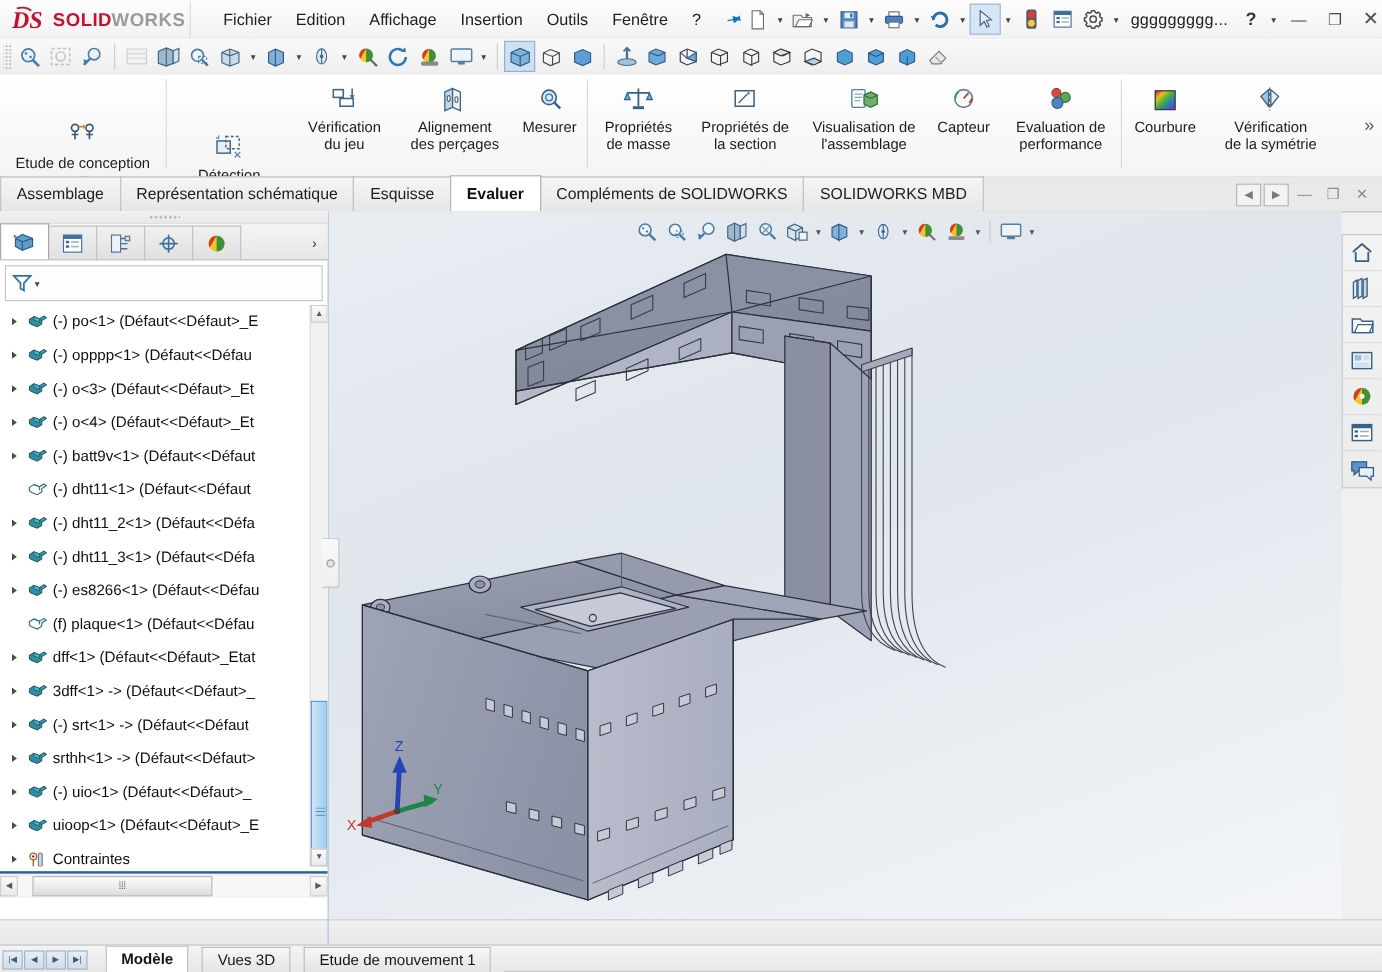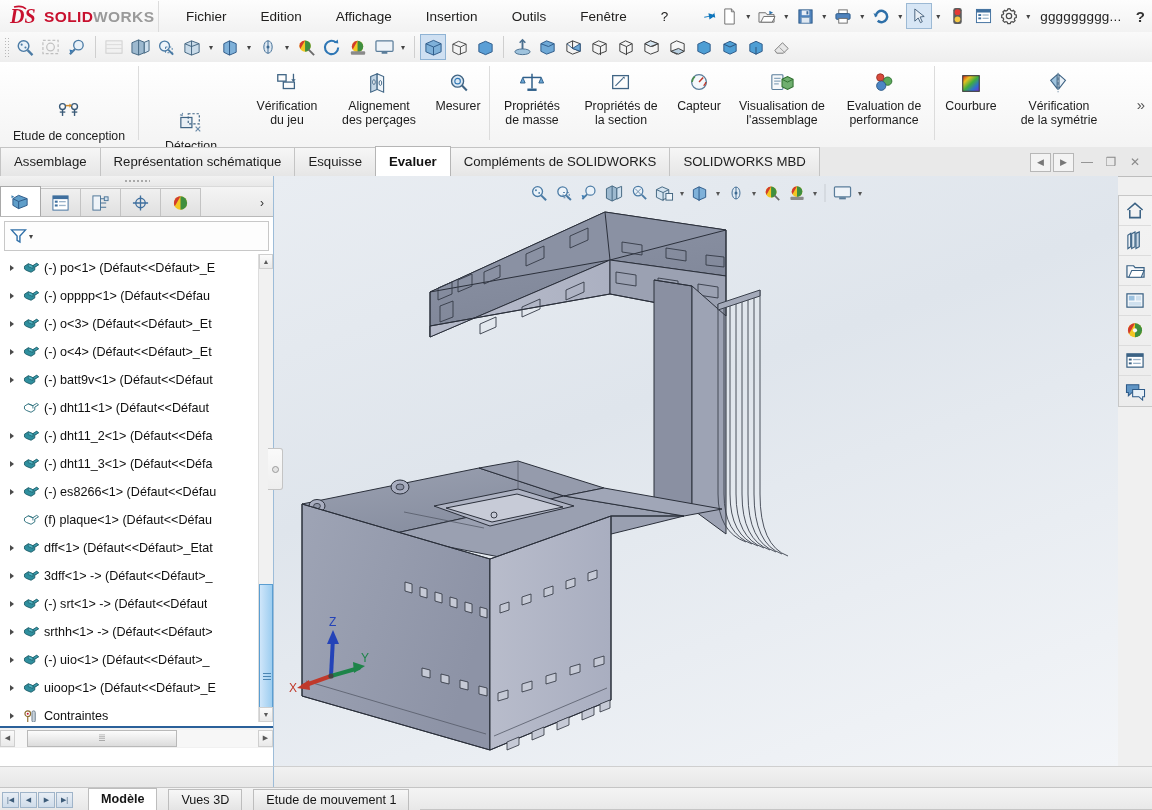--- a/index.html
+++ b/index.html
@@ -17,21 +17,21 @@
     background:linear-gradient(#fdfdfd,#f2f2f2);
     border-bottom:1px solid #d6d6d6;
     display:flex;align-items:center;
   }
   .logo{
     width:160px;height:31px;display:flex;align-items:center;
     padding-left:8px;box-sizing:border-box;
     border-right:1px solid #dcdcdc;
   }
   .logo svg{display:block}
-  .menubar{display:flex;align-items:center;margin-left:18px;gap:16px;}
+  .menubar{display:flex;align-items:center;margin-left:18px;gap:2px;}
   .menuitem{
     padding:4px 9px;font-size:13.5px;color:#21201f;white-space:nowrap;cursor:default;
   }
   .pin{margin-left:8px;color:#0f76bc;font-size:14px;transform:rotate(35deg);}
   .tb-right{margin-left:auto;display:flex;align-items:center;gap:0px;padding-right:6px;}
   .tbtn{
     width:26px;height:26px;display:flex;align-items:center;justify-content:center;
     cursor:default;position:relative;
   }
   .tbtn.sel{background:#d7e6f5;border:1px solid #9cb9d4;box-sizing:border-box;}
@@ -676,45 +676,45 @@
           <path d="M7 16l8-8" stroke="#3f6484" stroke-width="1.2"></path>
           <path d="M14.4 6.6l2.6-.3-.3 2.6z" fill="#3f6484"></path>
         </svg>
       </div>
       <div class="lbl">
         <span>Propriétés de</span><br>
         <span>la section</span>
       </div>
     </div>
 
+    <div class="rbtn" style="width:104px;">
+      <div class="ico">
+        <svg width="26" height="24" viewBox="0 0 28 26">
+          <rect x="3" y="4" width="12" height="16" rx="1" fill="#f6f8fa" stroke="#5a7d9a" stroke-width="1.2"></rect>
+          <path d="M5.5 8h7M5.5 11h7M5.5 14h5" stroke="#8aa6bd" stroke-width="1.2"></path>
+          <path d="M14 9l6-3 6 3v8l-6 3-6-3z" fill="#6fae6f" stroke="#2f6f2f" stroke-width="1.1"></path>
+          <path d="M14 9l6 3 6-3" fill="none" stroke="#2f6f2f" stroke-width="1"></path>
+        </svg>
+      </div>
+      <div class="lbl">
+        <span>Visualisation de</span><br>
+        <span>l'assemblage</span>
+      </div>
+    </div>
+
     <div class="rbtn" style="width:62px;">
       <div class="ico">
         <svg width="25" height="24" viewBox="0 0 26 26">
           <circle cx="12.5" cy="12" r="8" fill="#f4f8fb" stroke="#5a7d9a" stroke-width="1.4"></circle>
           <path d="M12.5 12L17 7" stroke="#c0392b" stroke-width="1.6"></path>
           <path d="M5 12a7.5 7.5 0 0 1 3-6" fill="none" stroke="#4a8f4a" stroke-width="1.6"></path>
           <path d="M17.5 16a7.5 7.5 0 0 0 2.4-4" fill="none" stroke="#c0392b" stroke-width="1.6"></path>
         </svg>
       </div>
       <div class="lbl">Capteur</div>
-    </div>
-
-    <div class="rbtn" style="width:104px;">
-      <div class="ico">
-        <svg width="26" height="24" viewBox="0 0 28 26">
-          <rect x="3" y="4" width="12" height="16" rx="1" fill="#f6f8fa" stroke="#5a7d9a" stroke-width="1.2"></rect>
-          <path d="M5.5 8h7M5.5 11h7M5.5 14h5" stroke="#8aa6bd" stroke-width="1.2"></path>
-          <path d="M14 9l6-3 6 3v8l-6 3-6-3z" fill="#6fae6f" stroke="#2f6f2f" stroke-width="1.1"></path>
-          <path d="M14 9l6 3 6-3" fill="none" stroke="#2f6f2f" stroke-width="1"></path>
-        </svg>
-      </div>
-      <div class="lbl">
-        <span>Visualisation de</span><br>
-        <span>l'assemblage</span>
-      </div>
     </div>
 
     <div class="rbtn" style="width:100px;">
       <div class="ico">
         <svg width="26" height="24" viewBox="0 0 28 26">
           <circle cx="10" cy="7" r="4" fill="#d84b3c" stroke="#9c3228" stroke-width="1"></circle>
           <circle cx="18" cy="11" r="4.5" fill="#5aa85a" stroke="#2f6f2f" stroke-width="1"></circle>
           <circle cx="11" cy="16" r="5" fill="#4b86c4" stroke="#2d5a88" stroke-width="1"></circle>
         </svg>
       </div>

